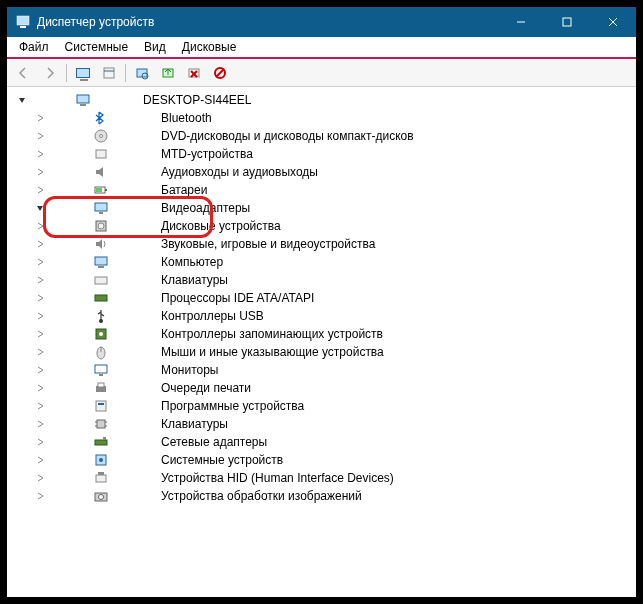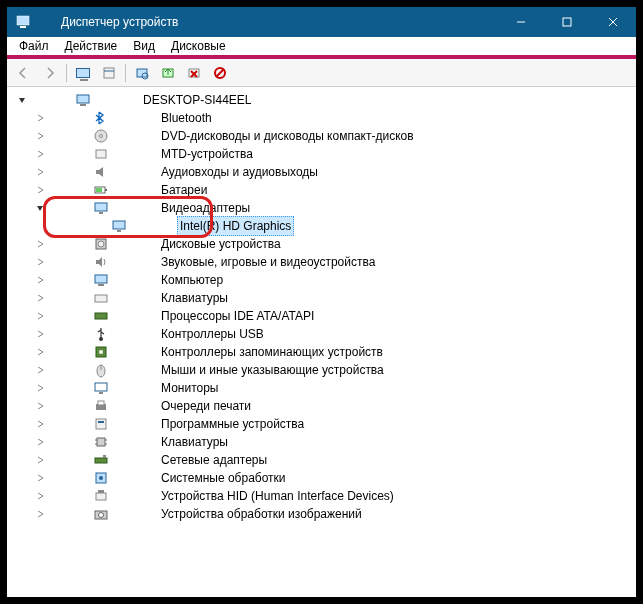--- a/index.html
+++ b/index.html
@@ -1,24 +1,24 @@
 <!DOCTYPE html>
 <html><head>
 <meta charset="utf-8">
 <style>
 * { box-sizing: border-box; margin: 0; padding: 0; }
 body { font-family: "Segoe UI", Tahoma, sans-serif; font-size: 12px; background: #000; width: 643px; height: 604px; overflow: hidden; }
 .outer-frame { border: 7px solid #000; width: 643px; height: 604px; }
 .window { background: #fff; width: 100%; height: 100%; display: flex; flex-direction: column; }
-.titlebar { background: #0d5c8c; color: #fff; height: 30px; display: flex; align-items: center; padding-left: 8px; gap: 24px; }
+.titlebar { background: #0d5c8c; color: #fff; height: 30px; display: flex; align-items: center; padding-left: 8px; }
 .titlebar .tb-icon { width: 16px; height: 16px; margin-right: 6px; display: inline-flex; align-items: center; justify-content: center; }
 .titlebar .tb-title { flex: 1; font-size: 12px; }
 .titlebar .ctrls { display: flex; height: 100%; }
 .titlebar .ctrls .btn { width: 46px; height: 100%; display: flex; align-items: center; justify-content: center; cursor: pointer; }
-.menubar { background: #fff; border-bottom: 4px solid #be185d; display: flex; padding: 2px 4px; height: 22px; align-items: center; }
+.menubar { background: #fff; border-bottom: 2px solid #be185d; display: flex; padding: 2px 4px; height: 22px; align-items: center; }
 .menubar .menu { padding: 2px 8px; cursor: pointer; }
 .toolbar { background: #f6f6f6; border-bottom: 1px solid #d0d0d0; display: flex; align-items: center; padding: 2px 4px; height: 28px; gap: 0; }
 .toolbar .tbtn { width: 24px; height: 22px; display: flex; align-items: center; justify-content: center; cursor: pointer; margin: 0 1px; }
 .toolbar .tsep { width: 1px; height: 18px; background: #c0c0c0; margin: 0 3px; }
 .tree { flex: 1; overflow: auto; padding: 4px 2px; background: #fff; }
 .tree-row { display: flex; align-items: center; height: 18px; line-height: 18px; white-space: nowrap; cursor: default; gap: 46px; }
 .tree-row .chevron { width: 14px; height: 14px; display: flex; align-items: center; justify-content: center; cursor: pointer; color: #555; margin-left: 2px; }
 .tree-row .chevron.empty { visibility: hidden; }
 .tree-row .node-icon { width: 16px; height: 16px; margin-right: 4px; display: inline-flex; align-items: center; justify-content: center; }
 .tree-row .label { padding: 0 2px; }
@@ -57,21 +57,21 @@
             <svg width="10" height="10">
               <line x1="1" y1="1" x2="9" y2="9" stroke="#fff" stroke-width="1"></line>
               <line x1="9" y1="1" x2="1" y2="9" stroke="#fff" stroke-width="1"></line>
             </svg>
           </div>
     </div>
   </div>
 
   <div class="menubar">
     <div class="menu">Файл</div>
-    <div class="menu">Действие</div>
+    <div class="menu">Системные</div>
     <div class="menu">Вид</div>
     <div class="menu">Дисковые</div>
   </div>
 
   <div class="toolbar">
     <div class="tbtn">
           <svg width="14" height="14">
             <path d="M8 2 L3 7 L8 12" fill="none" stroke="#999" stroke-width="1.5"></path>
           </svg>
         </div>
@@ -208,30 +208,20 @@
                 <path d="M2 3 L8 3 L5 8 Z" fill="#333"></path>
               </svg>
             </span>
             <span class="node-icon">
               <svg width="16" height="16">
                 <rect x="2" y="3" width="12" height="8" fill="#bde0ff" stroke="#2a6496"></rect>
                 <rect x="6" y="12" width="4" height="2" fill="#888"></rect>
               </svg>
             </span>
             <span class="label">Видеоадаптеры</span>
-          </div>
-          <div class="tree-row" style="padding-left:40px">
-            <span class="chevron empty"></span>
-            <span class="node-icon">
-              <svg width="16" height="16">
-                <rect x="2" y="3" width="12" height="8" fill="#bde0ff" stroke="#2a6496"></rect>
-                <rect x="6" y="12" width="4" height="2" fill="#888"></rect>
-              </svg>
-            </span>
-            <span class="label selected" id="selected-device">Intel(R) HD Graphics</span>
           </div>
           <div class="tree-row" style="padding-left:22px">
             <span class="chevron">
               <svg width="10" height="10">
                 <path d="M3 2 L8 5 L3 8" fill="none" stroke="#888" stroke-width="1"></path>
               </svg>
             </span>
             <span class="node-icon">
               <svg width="16" height="16">
                 <rect x="3" y="3" width="10" height="10" fill="#d0d0d0" stroke="#666"></rect>
@@ -416,21 +406,21 @@
               <svg width="10" height="10">
                 <path d="M3 2 L8 5 L3 8" fill="none" stroke="#888" stroke-width="1"></path>
               </svg>
             </span>
             <span class="node-icon">
               <svg width="16" height="16">
                 <rect x="3" y="3" width="10" height="10" fill="#bde0ff" stroke="#2a6496"></rect>
                 <circle cx="8" cy="8" r="2" fill="#2a6496"></circle>
               </svg>
             </span>
-            <span class="label">Системные обработки</span>
+            <span class="label">Системные устройств</span>
           </div>
           <div class="tree-row" style="padding-left:22px">
             <span class="chevron">
               <svg width="10" height="10">
                 <path d="M3 2 L8 5 L3 8" fill="none" stroke="#888" stroke-width="1"></path>
               </svg>
             </span>
             <span class="node-icon">
               <svg width="16" height="16">
                 <rect x="3" y="5" width="10" height="7" fill="#f0f0f0" stroke="#888"></rect>

